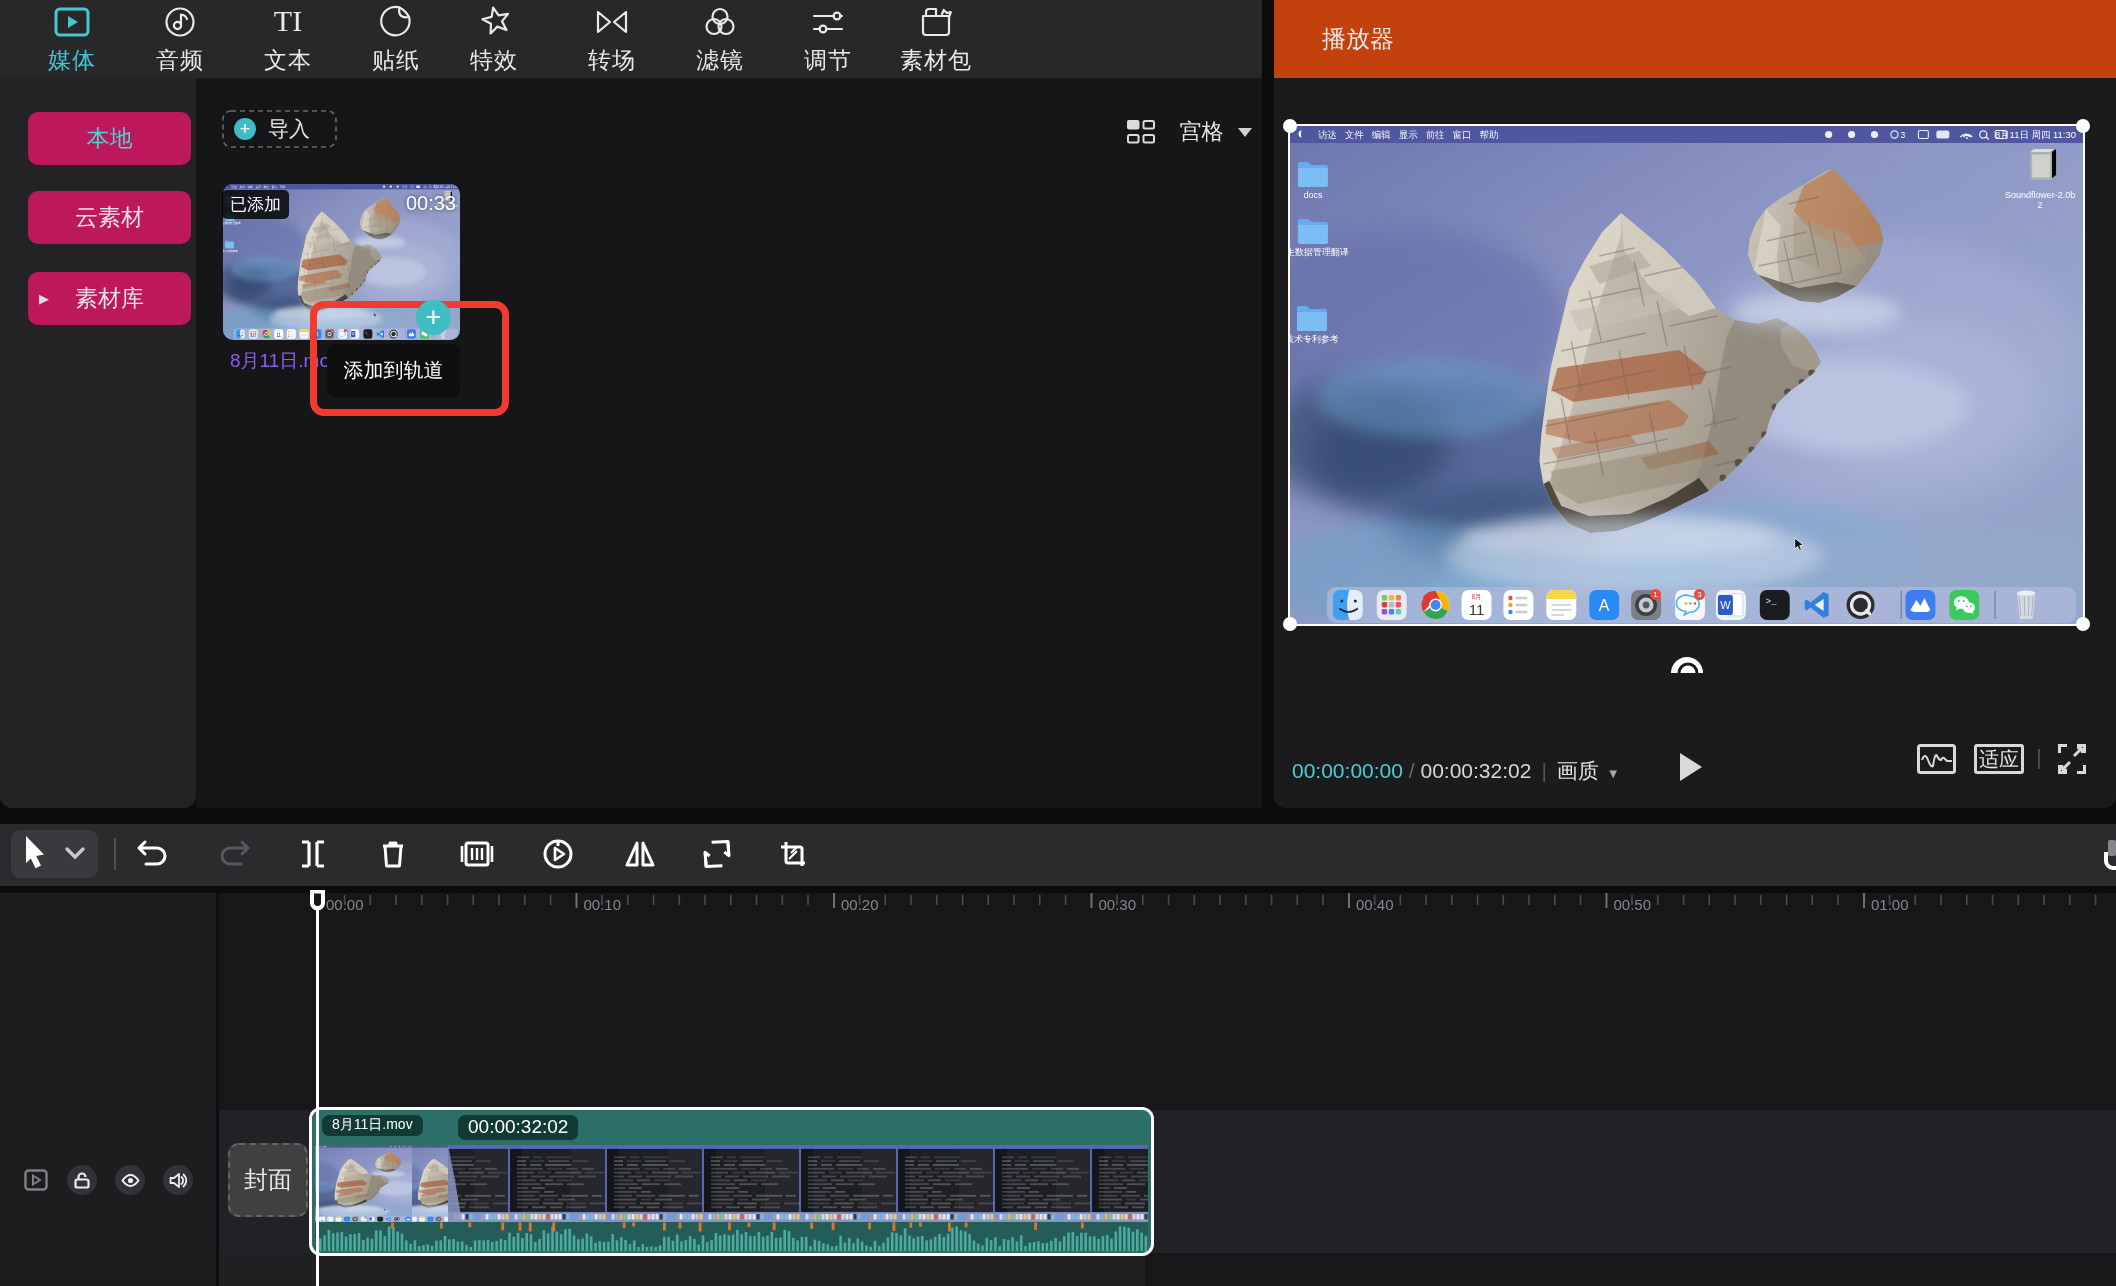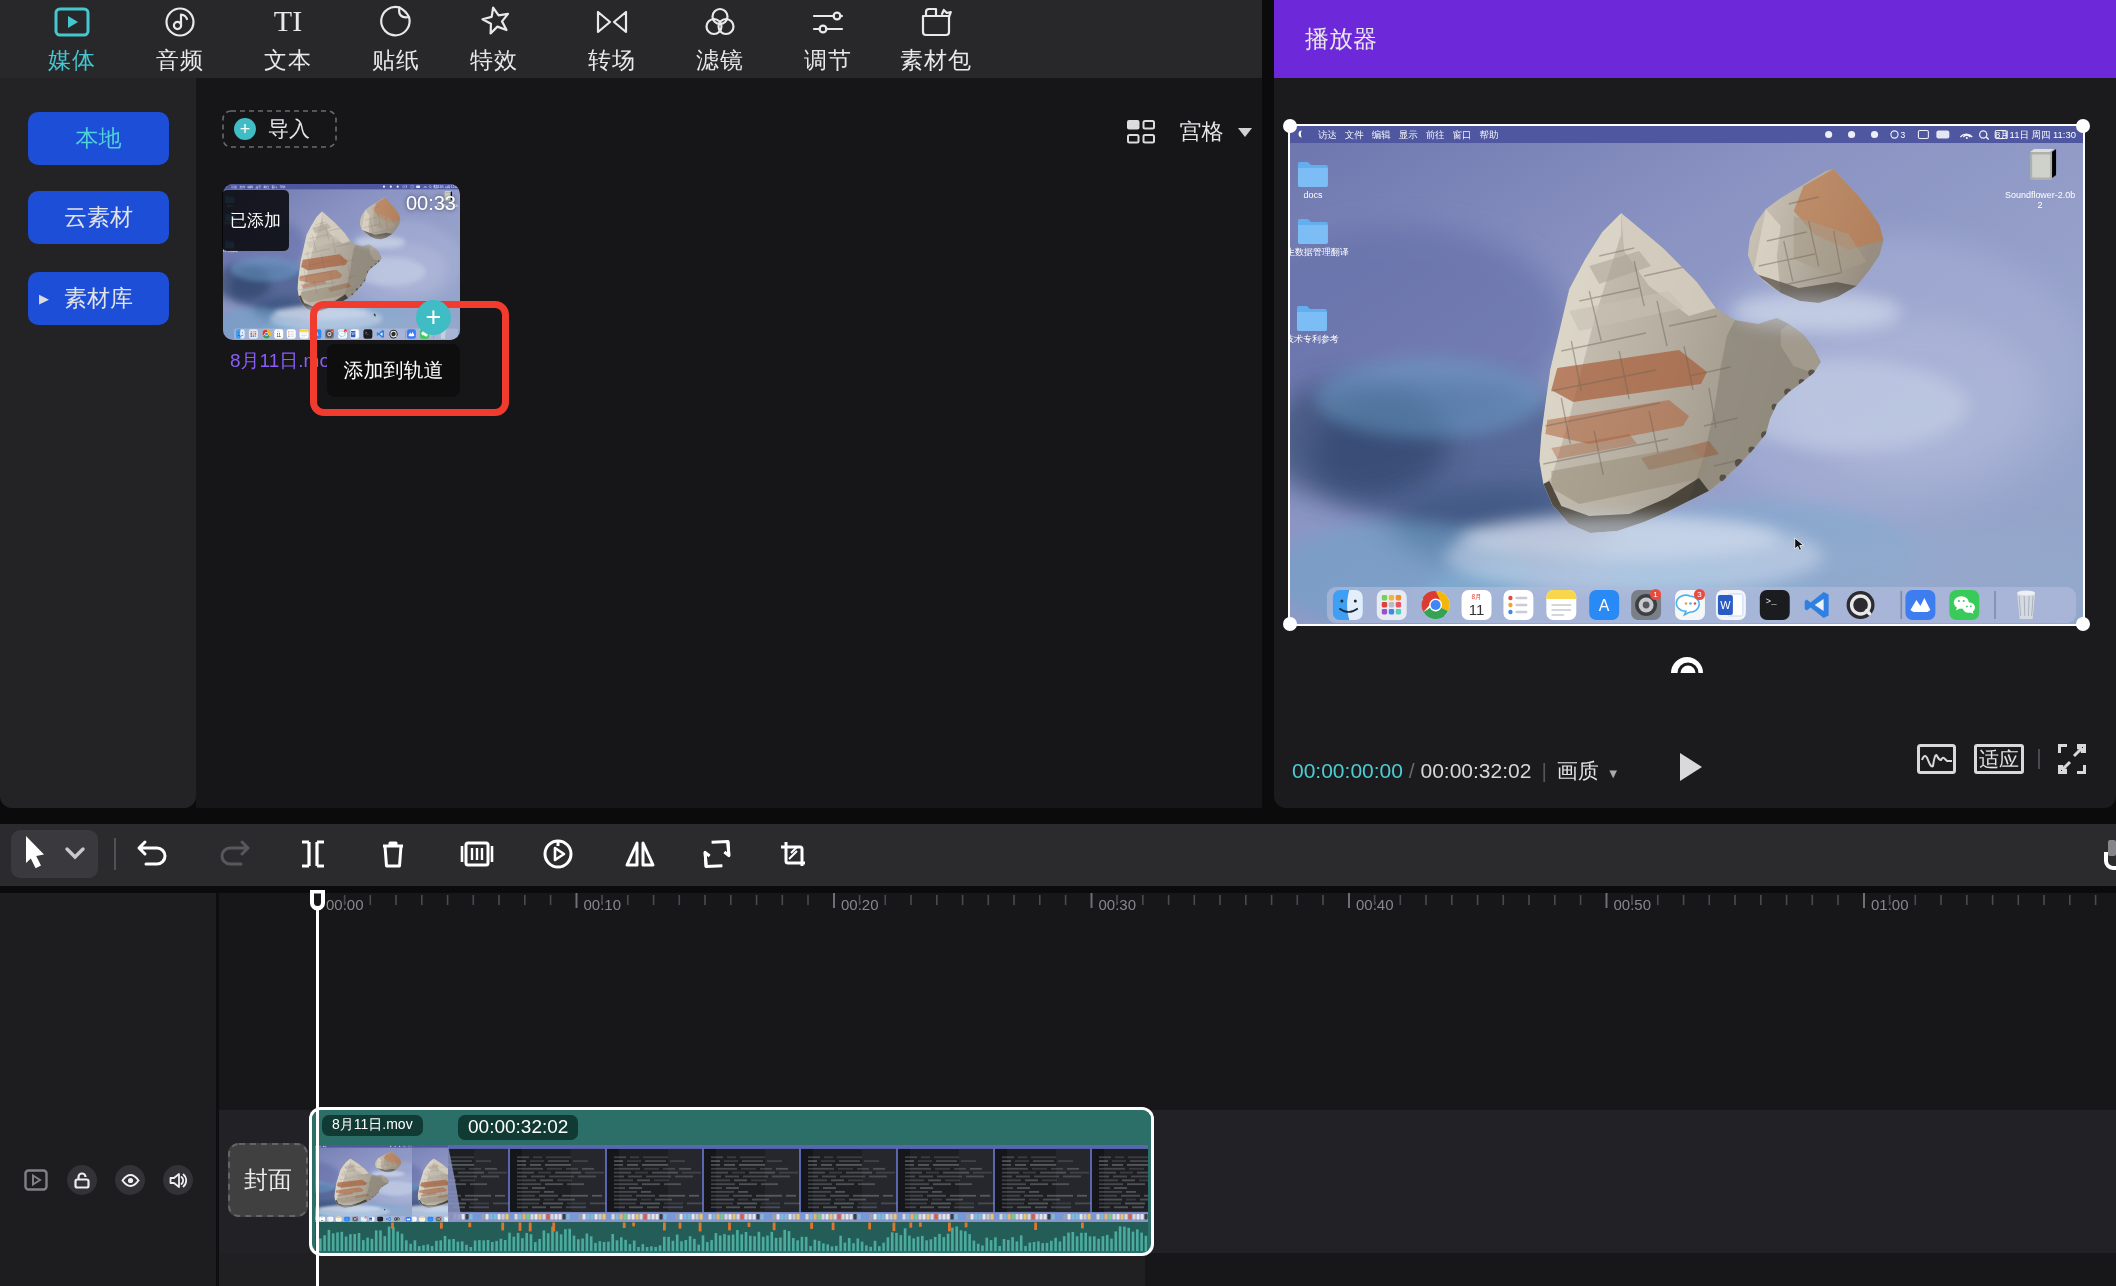--- a/index.html
+++ b/index.html
@@ -1,22 +1,22 @@
 <!DOCTYPE html>
 <html><head><meta charset="utf-8">
 <style>
 html,body{margin:0;padding:0;width:2116px;height:1286px;background:#0b0b0c;font-family:"Liberation Sans",sans-serif;overflow:hidden}
 .abs{position:absolute}
 #topbar{left:0;top:0;width:1262px;height:78px;background:#28282b}
 .tab{position:absolute;top:4px;width:108px;text-align:center}
 .tab svg{display:block;margin:0 auto}
 .tablabel{font-size:23px;margin-top:5px;letter-spacing:1px}
-#phead{left:1274px;top:0;width:842px;height:78px;background:#6d28d9;color:#e8e8ea;font-size:24px;line-height:78px;padding-left:31px;box-sizing:border-box}
+#phead{left:1274px;top:0;width:842px;height:78px;background:#c2410c;color:#e8e8ea;font-size:24px;line-height:78px;padding-left:48px;box-sizing:border-box}
 #sidebar{left:0;top:78px;width:196px;height:730px;background:#232326;border-radius:0 0 12px 12px}
-.sbtn{position:absolute;left:28px;width:141px;height:53px;background:#1d4ed8;border-radius:10px;color:#e2e2e5;font-size:23px;display:flex;align-items:center;justify-content:center}
+.sbtn{position:absolute;left:28px;width:163px;height:53px;background:#be185d;border-radius:10px;color:#e2e2e5;font-size:23px;display:flex;align-items:center;justify-content:center}
 #media{left:196px;top:78px;width:1066px;height:730px;background:#161619}
 #pbody{left:1274px;top:78px;width:842px;height:730px;background:#1b1b1e;border-radius:0 0 12px 12px}
 #toolbar2{left:0;top:824px;width:2116px;height:62px;background:#2b2b2e}
 #tl{left:0;top:893px;width:2116px;height:393px;background:#17171a}
 #tlleft{left:0;top:0;width:216px;height:393px;background:#1d1d20}
 #tldiv{left:216px;top:0;width:3px;height:393px;background:#0e0e10}
 #trackrow{left:219px;top:217px;width:1897px;height:143px;background:#222226}
 #belowrow{left:219px;top:360px;width:926px;height:33px;background:#202023}
 .circbtn{position:absolute;width:30px;height:30px;border-radius:50%;background:#323237;display:flex;align-items:center;justify-content:center}
 </style></head>
@@ -433,21 +433,21 @@
         <rect x="1" y="1" width="113" height="36" rx="8" fill="none" stroke="#6a6a6f" stroke-width="1.6" stroke-dasharray="5 4"></rect>
       </svg>
     <span style="display:inline-flex;width:22px;height:22px;border-radius:50%;background:#3fbcc4;color:#fff;align-items:center;justify-content:center;font-size:18px;margin:0 12px 0 12px">+</span>导入
   </div>
 
   <div class="abs" style="left:27px;top:106px;width:237px;height:156px;border-radius:10px;overflow:hidden">
     <svg width="237" height="156" viewBox="0 0 795 498" preserveAspectRatio="none">
         <use href="#desk"></use>
       </svg>
   </div>
-  <div class="abs" style="left:26px;top:112px;background:rgba(0,0,0,0.82);color:#fff;font-size:17px;padding:19px 8px;border-radius:5px">已添加</div>
+  <div class="abs" style="left:26px;top:112px;background:rgba(0,0,0,0.82);color:#fff;font-size:17px;padding:3px 8px;border-radius:5px">已添加</div>
   <div class="abs" style="left:160px;top:114px;width:100px;text-align:right;color:#fff;font-size:20px;text-shadow:0 0 4px rgba(0,0,0,.6)">00:33</div>
   <div class="abs" style="left:220px;top:222px;width:35px;height:35px;border-radius:50%;background:#3fbcc4;color:#fff;display:flex;align-items:center;justify-content:center;font-size:27px;z-index:5">+</div>
   <div class="abs" style="left:34px;top:270px;color:#8b5cf6;font-size:19px">8月11日.mo</div>
 
   <div class="abs" style="left:131px;top:266px;width:133px;height:53px;background:#0e0e0f;border-radius:8px;color:#fff;font-size:20px;display:flex;align-items:center;justify-content:center">添加到轨道</div>
   <div class="abs" style="left:930px;top:39px">
     <svg width="30" height="26" viewBox="0 0 30 26" style="vertical-align:middle">
       <rect x="1" y="1" width="12.5" height="9.5" rx="2" fill="#dcdcde"></rect>
       <rect x="17.5" y="2" width="10.5" height="7.5" rx="1.5" fill="none" stroke="#dcdcde" stroke-width="2"></rect>
       <rect x="2" y="16" width="10.5" height="7.5" rx="1.5" fill="none" stroke="#dcdcde" stroke-width="2"></rect>

